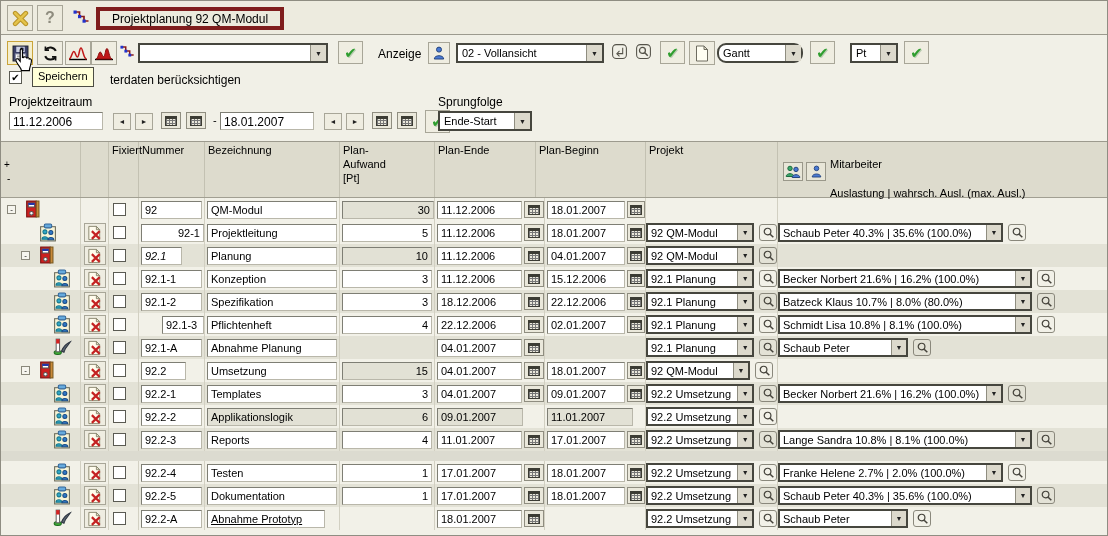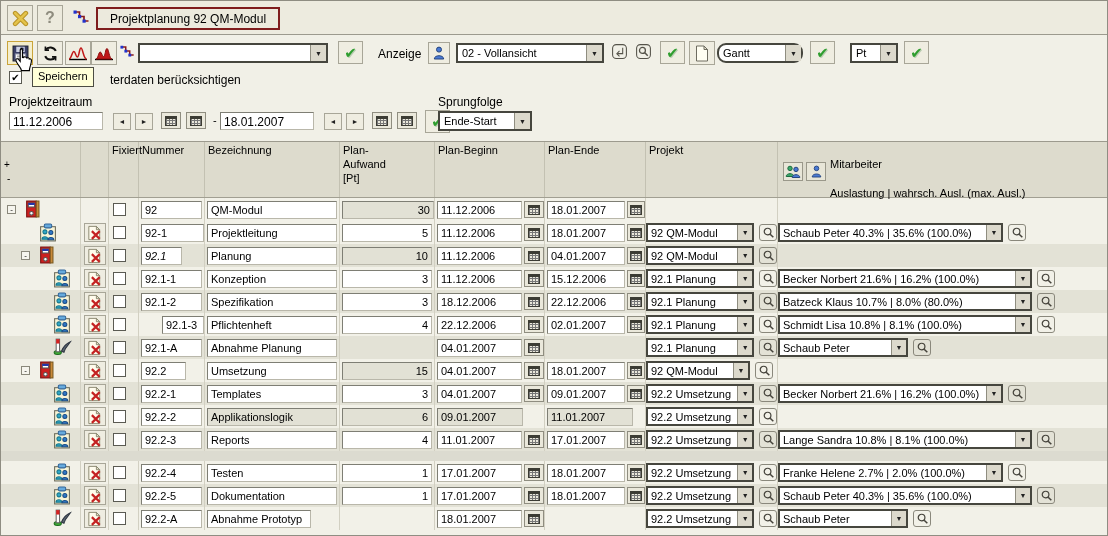--- a/index.html
+++ b/index.html
@@ -8,21 +8,21 @@
     position:relative;width:1108px;height:536px;margin:0;
     background:#f1f0e7;border:1px solid #8f8d82;
     font-family:"Liberation Sans","DejaVu Sans",sans-serif;font-size:11px;color:#000;
     overflow:hidden;
   }
   
   .titlebar{position:absolute;left:0;top:0;width:100%;height:34px;background:#edebdf;border-bottom:1px solid #9c9a8e;}
   .tb-btn{position:absolute;top:4px;width:26px;height:26px;background:#eceadd;border:1px solid #a8a698;
     display:flex;align-items:center;justify-content:center;}
   .title-label{position:absolute;left:95px;top:6px;height:23px;padding:0 12px;display:flex;align-items:center;
-    background:#eceadd;border:2px solid #7f1d1d;font-size:12px;}
+    background:#eceadd;border:4px solid #7f1d1d;font-size:12px;}
   .title-icon{position:absolute;left:72px;top:9px;}
   
   .toolbar{position:absolute;left:0;top:35px;width:100%;height:31px;background:#f1f0e7;}
   .t-btn{position:absolute;top:5px;width:26px;height:24px;background:#efede1;border:1px solid #a8a698;
     display:flex;align-items:center;justify-content:center;}
   .t-btn.hl{border:1px solid #c9a43a;background:#f4eecd;}
   .flaticon{position:absolute;top:9px;}
   .combo{display:flex;align-items:center;height:20px;background:#fff;border:2px solid #46463e;padding-left:4px;}
   .combo .ct{flex:1;white-space:nowrap;overflow:hidden;}
   .combo .ca{width:16px;align-self:stretch;background:#dcd9cc;border-left:1px solid #8f8d80;
@@ -262,22 +262,22 @@
         <span style="font-size:10px;">+</span>
         <span style="font-size:10px;margin-left:3px;">-</span>
       </div>
       <div class="hcell c-del"></div>
       <div class="hcell c-fix" style="overflow:visible;">Fixiert</div>
       <div class="hcell c-num">Nummer</div>
       <div class="hcell c-bez">Bezeichnung</div>
       <div class="hcell c-auf">Plan-
 Aufwand
 [Pt]</div>
+      <div class="hcell c-end">Plan-Ende</div>
       <div class="hcell c-beg">Plan-Beginn</div>
-      <div class="hcell c-end">Plan-Ende</div>
       <div class="hcell c-prj">Projekt</div>
       <div class="hcell c-ma" style="display:flex;align-items:center;">
         <span class="hdr-icons">
           <span class="hdr-iconbtn">
             <svg width="16" height="14" viewBox="0 0 16 14">
                 <circle cx="5" cy="3.4" r="2.2" fill="#3aa86a" stroke="#1e6a40"></circle>
                 <path d="M1.2 11.5 c0-3.8 7.6-3.8 7.6 0 z" fill="#3aa86a" stroke="#1e6a40"></path>
                 <circle cx="11" cy="4.4" r="2.2" fill="#4a7ad4" stroke="#26457e"></circle>
                 <path d="M7.2 12.5 c0-3.8 7.6-3.8 7.6 0 z" fill="#4a7ad4" stroke="#26457e"></path>
               </svg>
@@ -352,21 +352,21 @@
                 <path d="M3 1 h8 l3.5 3.5 v10.5 h-11.5 z" fill="#fffced" stroke="#88866f"></path>
                 <path d="M11 1 l3.5 3.5 h-3.5 z" fill="#e8e4cc" stroke="#88866f"></path>
                 <path d="M6.2 6 L14.5 14.2 M14.5 6 L6.2 14.2" stroke="#c42222" stroke-width="2.3"></path>
               </svg>
             </span>
           </div>
           <div class="cell c-fix">
             <span class="checkbox" style="margin-left: 4px;"></span>
           </div>
           <div class="cell c-num">
-            <div class="input" style="width: 74px;">92-1</div>
+            <div class="input" style="width: 74px; text-align: right;">92-1</div>
           </div>
           <div class="cell c-bez">
             <div class="input" style="width: 130px;">Projektleitung</div>
           </div>
           <div class="cell c-auf">
             <div class="input" style="width: 90px; text-align: right;">5</div>
           </div>
           <div class="cell c-beg">
             <div class="input" style="width: 86px;">11.12.2006</div>
             <span class="calbtn" style="margin-left: 2px;">
@@ -1134,21 +1134,21 @@
               </svg>
             </span>
           </div>
           <div class="cell c-fix">
             <span class="checkbox" style="margin-left: 4px;"></span>
           </div>
           <div class="cell c-num">
             <div class="input" style="width: 61px;">92.2-A</div>
           </div>
           <div class="cell c-bez">
-            <div class="input" style="width: 104px;">Abnahme Prototyp</div>
+            <div class="input" style="width: 118px; text-decoration: underline;">Abnahme Prototyp</div>
           </div>
           <div class="cell c-auf"></div>
           <div class="cell c-beg">
             <div class="input" style="width: 86px;">18.01.2007</div>
             <span class="calbtn" style="margin-left: 2px;">
               <span class="grid"></span>
             </span>
           </div>
           <div class="cell c-end"></div>
           <div class="cell c-prj">

